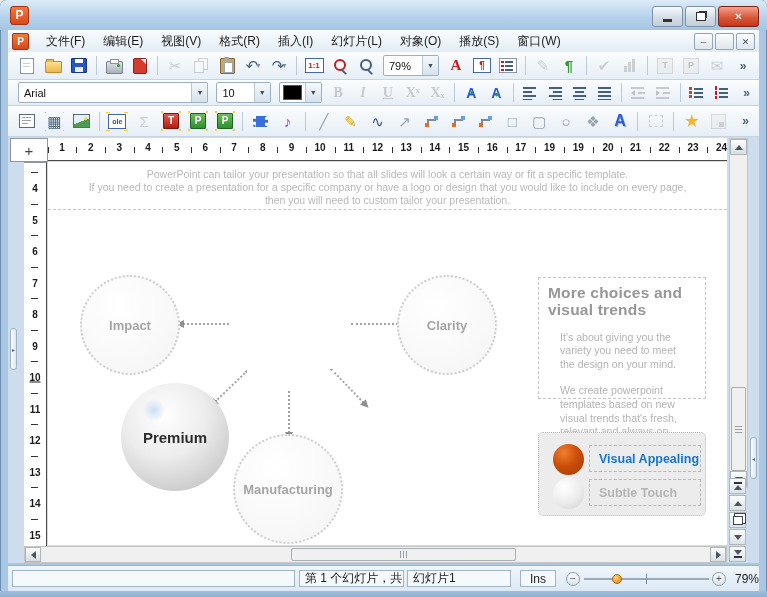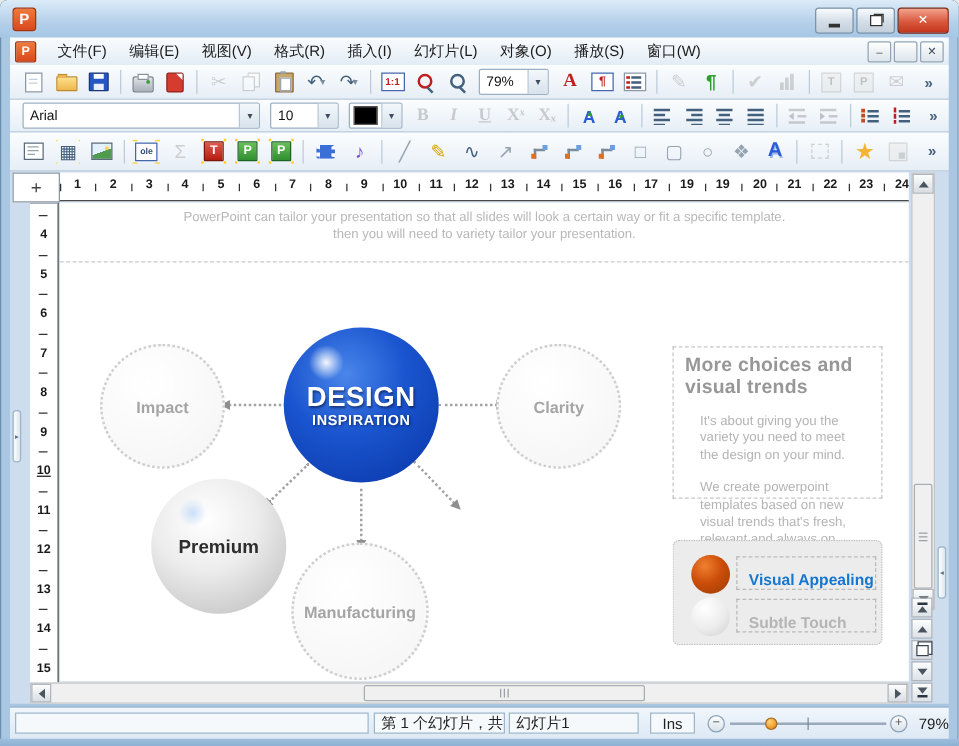--- a/index.html
+++ b/index.html
@@ -133,21 +133,21 @@
   .arr-manufacturing{left:241px;top:228px;width:42px;transform:rotate(90deg);}
   .arr-premium{left:199px;top:208px;width:44px;transform:rotate(136deg);}
   .arr-construction{left:283px;top:206px;width:47px;transform:rotate(46deg);}
   .promo{position:absolute;left:490px;top:115px;width:168px;height:122px;border:1px dashed #c6c6c6;box-sizing:border-box;padding:6px 9px;}
   .promo h2{margin:0 0 3px 0;font-size:15.5px;line-height:1.12;color:#979797;letter-spacing:.2px;}
   .promo p{margin:12px;font-size:10.6px;line-height:1.3;color:#b4b4b4;}
   .legend{position:absolute;left:490px;top:270px;width:168px;height:84px;background:#ececec;border:1px dotted #bdbdbd;border-radius:5px;box-sizing:border-box;}
   .lsphere{position:absolute;left:14px;width:31px;height:31px;border-radius:50%;}
   .ls1{top:11px;background:radial-gradient(circle at 35% 28%,#f08030 0%,#cc4e0a 45%,#9c3a00 100%);}
   .ls2{top:45px;background:radial-gradient(circle at 35% 28%,#ffffff 0%,#ececec 55%,#cfcfcf 100%);}
-  .llabel{position:absolute;left:50px;width:112px;height:27px;border:1px dashed #b9b9b9;box-sizing:border-box;display:flex;align-items:flex-end;padding-left:9px;font-weight:bold;font-size:12.5px;}
+  .llabel{position:absolute;left:50px;width:112px;height:27px;border:1px dashed #b9b9b9;box-sizing:border-box;display:flex;align-items:center;padding-left:9px;font-weight:bold;font-size:12.5px;}
   .ll1{top:12px;color:#1576d2;}
   .ll2{top:46px;color:#b5b5b5;}
   
   .vscroll{position:absolute;left:721px;top:1px;width:19px;height:350px;background:#f0f0f0;border:1px solid #c5c5c5;box-sizing:border-box;}
   .sbtn{position:absolute;left:0;width:17px;height:16px;background:linear-gradient(#fdfdfd,#d8dde2);border:1px solid #b0b6bc;box-sizing:border-box;display:flex;align-items:center;justify-content:center;}
   .tri{width:0;height:0;}
   .tri.up{border-left:4px solid transparent;border-right:4px solid transparent;border-bottom:5px solid #4a5560;}
   .tri.down{border-left:4px solid transparent;border-right:4px solid transparent;border-top:5px solid #4a5560;}
   .tri.left{border-top:4px solid transparent;border-bottom:4px solid transparent;border-right:5px solid #4a5560;}
   .tri.right{border-top:4px solid transparent;border-bottom:4px solid transparent;border-left:5px solid #4a5560;}
@@ -543,21 +543,22 @@
         <span class="vtick" style="top: 355.75px;"></span>
         <span class="vnum" style="top: 371.5px;">15</span>
       </div>
     <div class="pill pill-left">
         <span>▸</span>
       </div>
 
     <div class="page">
       <div class="intro">
         <div>PowerPoint can tailor your presentation so that all slides will look a certain way or fit a specific template.</div>
-        <div>then you will need to variety tailor your presentation.</div>
+        <div>If you need to create a presentation for a specific company or have a logo or design that you would like to include on every page,</div>
+        <div>then you will need to custom tailor your presentation.</div>
       </div>
       <div class="dashline"></div>
 
       <div class="diag-arrow arr-impact"></div>
       <div class="diag-arrow arr-clarity"></div>
       <div class="diag-arrow arr-manufacturing"></div>
       <div class="diag-arrow arr-premium"></div>
       <div class="diag-arrow arr-construction"></div>
 
       <div class="node dotted n-impact">
@@ -565,25 +566,20 @@
         </div>
       <div class="node dotted n-clarity">
           <span>Clarity</span>
         </div>
       <div class="node dotted n-manufacturing">
           <span>Manufacturing</span>
         </div>
       <div class="node n-premium">
         <div class="sparkle sp-premium"></div>
         <span>Premium</span>
-      </div>
-      <div class="node n-center">
-        <div class="sparkle sp-center"></div>
-        <div class="t1">DESIGN</div>
-        <div class="t2">INSPIRATION</div>
       </div>
 
       <div class="promo">
         <h2>More choices and visual trends</h2>
         <p>It's about giving you the variety you need to meet the design on your mind.</p>
         <p>We create powerpoint templates based on new visual trends that's fresh, relevant and always on the cutting edge.</p>
       </div>
 
       <div class="legend">
         <div class="lsphere ls1"></div>

